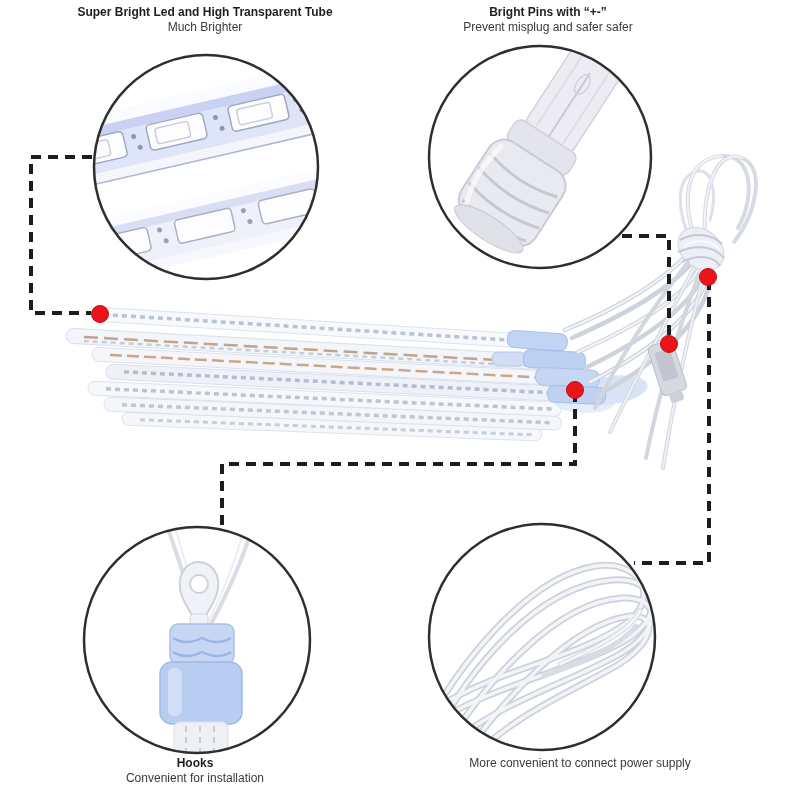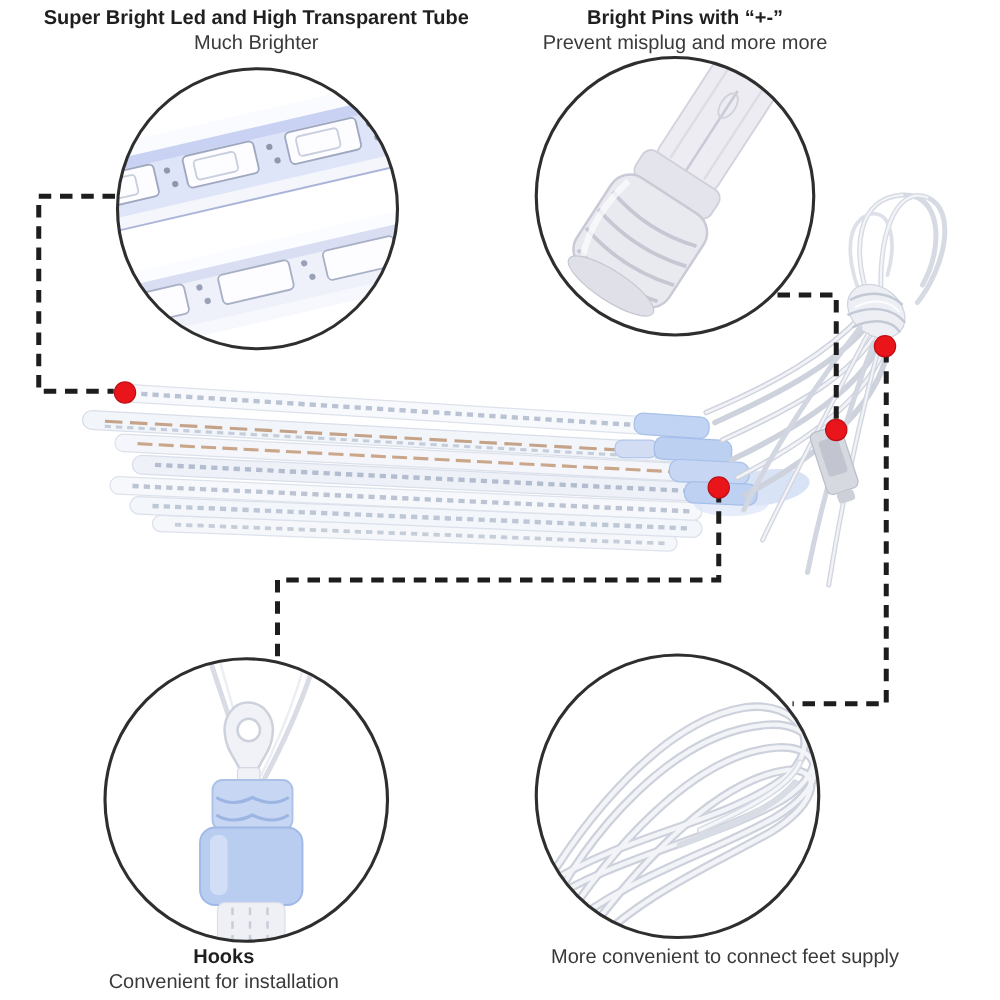--- a/index.html
+++ b/index.html
@@ -1,21 +1,21 @@
 <!DOCTYPE html>
 <html><head>
 <meta charset="utf-8">
 <style>
   html,body{margin:0;padding:0;background:#ffffff;}
   .stage{position:relative;width:800px;height:800px;background:#fff;overflow:hidden;
          font-family:"Liberation Sans",sans-serif;}
   .stage svg{position:absolute;left:0;top:0;}
   .label{position:absolute;text-align:center;color:#222;z-index:2;}
-  .label .title{display:block;font-weight:bold;font-size:16px;line-height:1.25;color:#1f1f1f;}
-  .label .sub{display:block;font-size:16px;line-height:1.3;color:#3a3a3a;}
+  .label .title{display:block;font-weight:bold;font-size:12px;line-height:1.25;color:#1f1f1f;}
+  .label .sub{display:block;font-size:12px;line-height:1.3;color:#3a3a3a;}
 </style>
 </head>
 <body>
 
 <div class="stage">
 
 <svg width="800" height="800" viewBox="0 0 800 800">
   <defs>
     <clipPath id="clipTL">
           <circle cx="206" cy="167" r="112"></circle>
@@ -278,25 +278,25 @@
   </g>
 </svg>
 
   <div class="label" style="left:0px; top:5px; width:410px;">
     <span class="title">Super Bright Led and High Transparent Tube</span>
     <span class="sub">Much Brighter</span>
   </div>
 
   <div class="label" style="left:412px; top:5px; width:272px;">
     <span class="title">Bright Pins with  “+-”</span>
-    <span class="sub">Prevent misplug and more more</span>
+    <span class="sub">Prevent misplug and safer safer</span>
   </div>
 
-  <div class="label" style="left:4px; top:756px; width:350px;">
+  <div class="label" style="left:20px; top:756px; width:350px;">
     <span class="title">Hooks</span>
     <span class="sub">Convenient for installation</span>
   </div>
 
   <div class="label" style="left:385px; top:756px; width:390px;">
-    <span class="sub">More convenient to connect feet supply</span>
+    <span class="sub">More convenient to connect power supply</span>
   </div>
 
 </div>
 
 </body></html>

